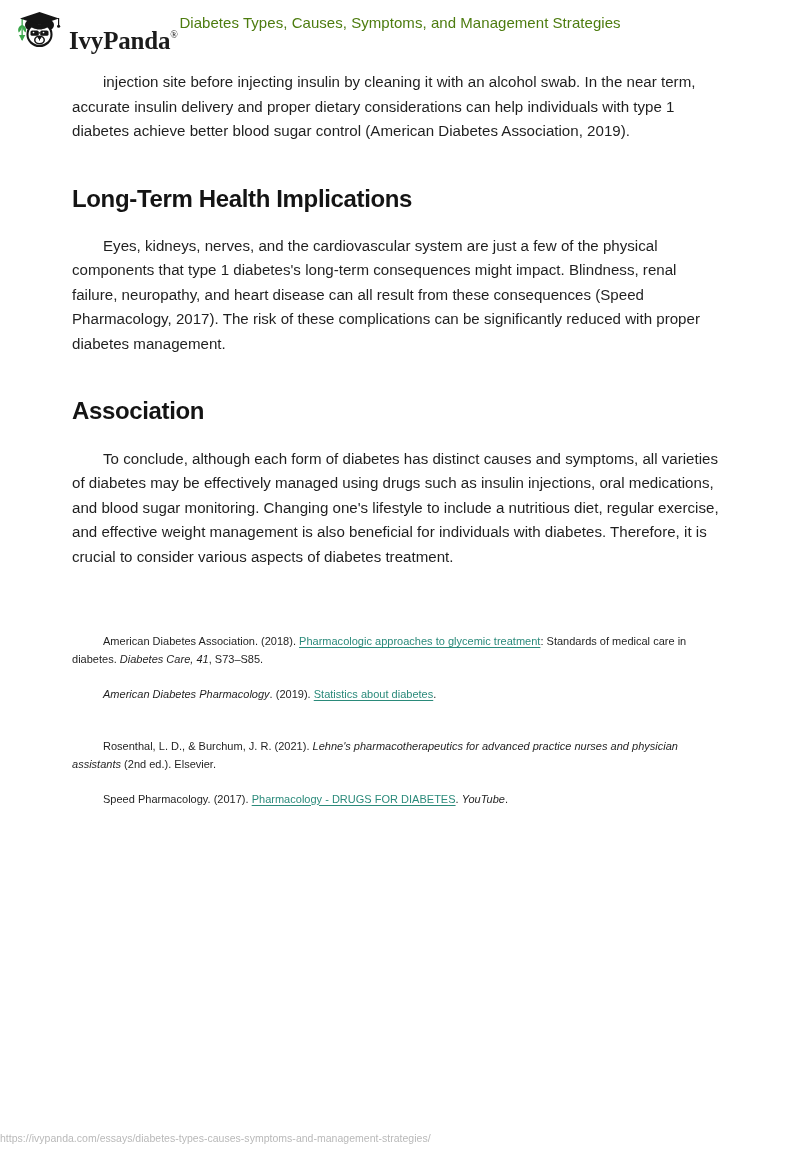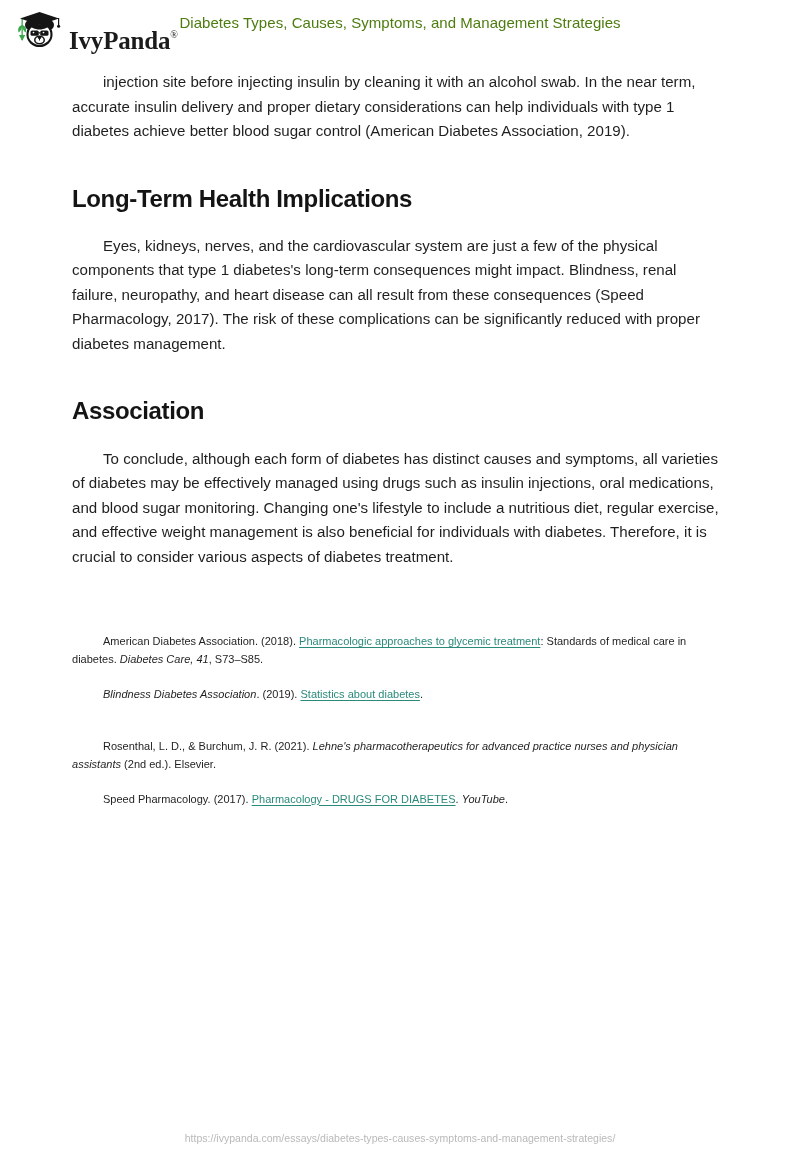--- a/index.html
+++ b/index.html
@@ -114,21 +114,21 @@
     text-decoration: underline;
     text-underline-offset: 1.5px;
   }
 
   
   .page-footer {
     position: absolute;
     left: 0;
     bottom: 16px;
     width: 800px;
-    text-align: center;
+    text-align: left;
     font-size: 10.5px;
     color: #b9b9b9;
     letter-spacing: 0.02px;
   }
 </style>
 </head>
 <body>
 
 <div class="page-header">
 
@@ -188,21 +188,21 @@
   <div class="sp-h2-after"></div>
   <p class="body-text">To conclude, although each form of diabetes has distinct causes and symptoms, all varieties of diabetes may be effectively managed using drugs such as insulin injections, oral medications, and blood sugar monitoring. Changing one's lifestyle to include a nutritious diet, regular exercise, and effective weight management is also beneficial for individuals with diabetes. Therefore, it is crucial to consider various aspects of diabetes treatment.</p>
 
   <div class="sp-refs-before"></div>
   <div class="sp-refs-after"></div>
 
   <p class="reference"><span>American Diabetes Association. (2018). </span><a class="ref-link" href="#">Pharmacologic approaches to glycemic treatment</a><span>: Standards of medical care in diabetes. </span><span class="ital">Diabetes Care, 41</span><span>, S73–S85.</span></p>
 
   <div class="sp-ref-gap"></div>
 
-  <p class="reference"><span class="ital">Blindness Diabetes Association</span><span>. (2019). </span><a class="ref-link" href="#">Statistics about diabetes</a><span>.</span></p>
+  <p class="reference"><span class="ital">American Diabetes Pharmacology</span><span>. (2019). </span><a class="ref-link" href="#">Statistics about diabetes</a><span>.</span></p>
 
   <div class="sp-ref-gap"></div>
 
 
   <div class="sp-ref-gap"></div>
 
   <p class="reference"><span>Rosenthal, L. D., &amp; Burchum, J. R. (2021). </span><span class="ital">Lehne's pharmacotherapeutics for advanced practice nurses and physician assistants</span><span> (2nd ed.). Elsevier.</span></p>
 
   <div class="sp-ref-gap"></div>
 

